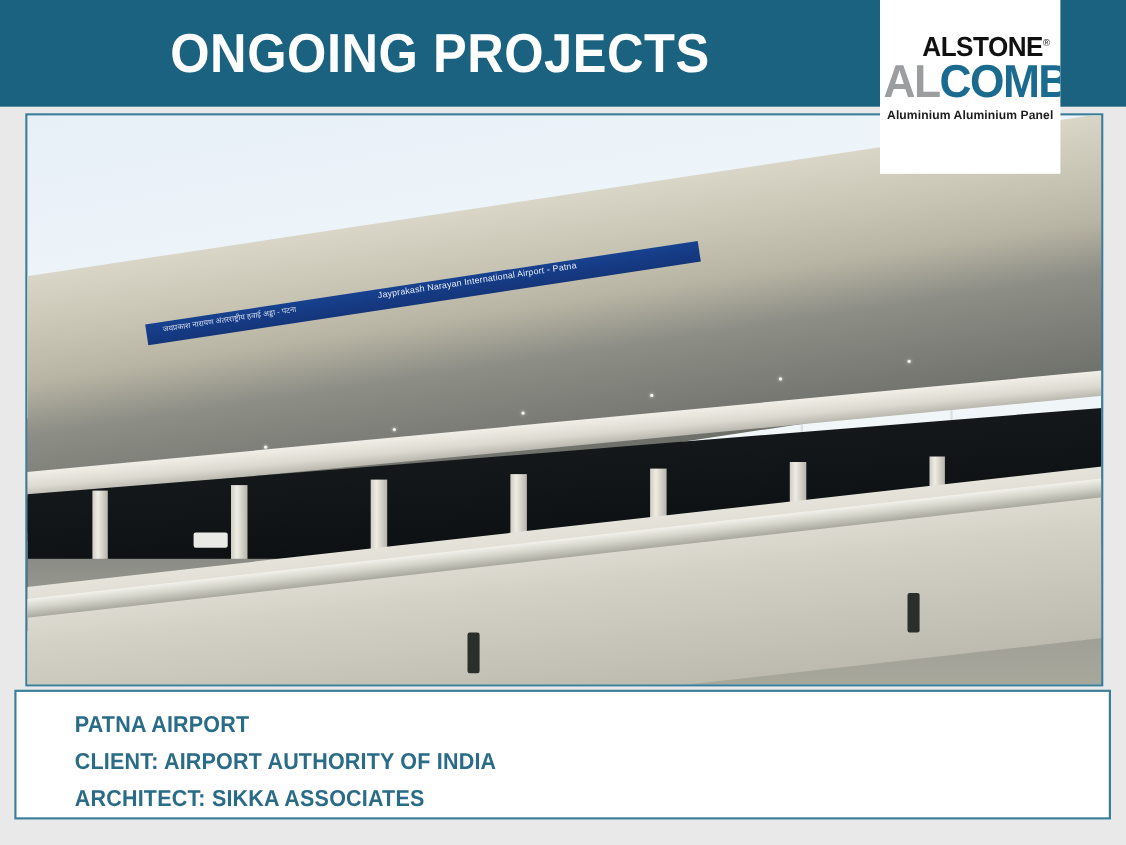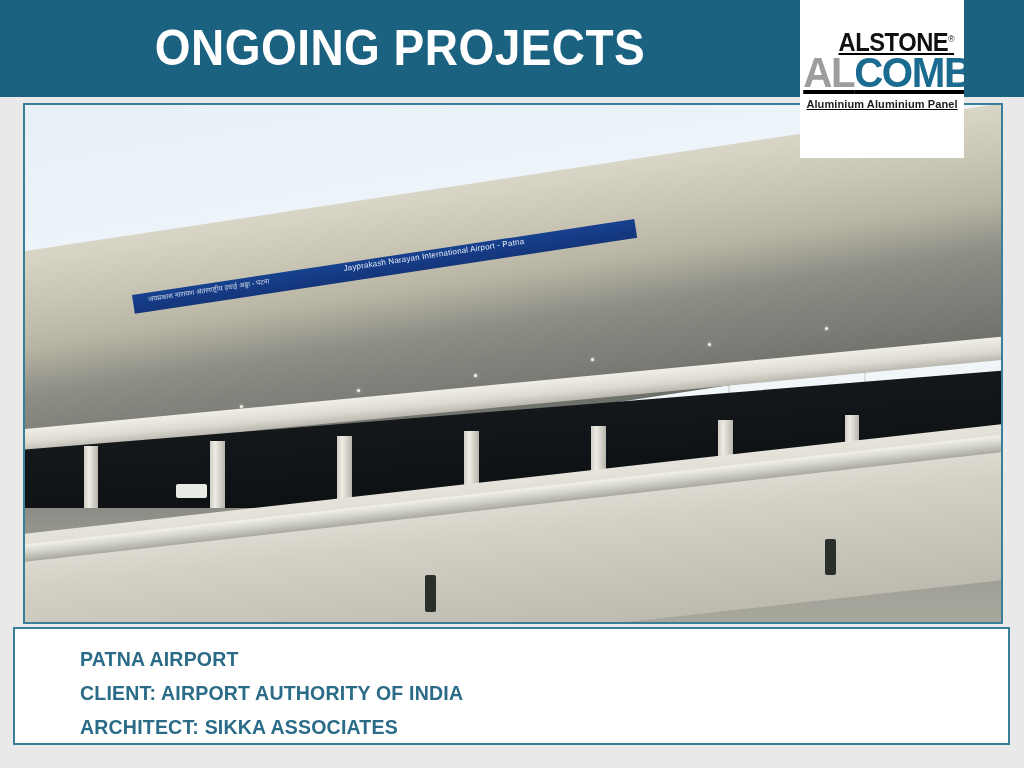--- a/index.html
+++ b/index.html
@@ -58,21 +58,20 @@
     z-index: 6;
     overflow: hidden;
   }
 
   .logo-inner {
     position: absolute;
     left: 0;
     top: 26px;
     width: 164px;
     text-align: center;
-    text-decoration: underline;
   }
 
   .logo-alstone {
     font-family: "Liberation Sans Narrow", "Liberation Sans", sans-serif;
     font-size: 25px;
     font-weight: bold;
     color: #111111;
     letter-spacing: -0.5px;
     line-height: 26px;
     padding-left: 30px;
@@ -345,21 +344,21 @@
     left: 13px;
     top: 627px;
     width: 997px;
     height: 118px;
     background: #ffffff;
     border: 2px solid #3a7e9a;
   }
 
   .caption-list {
     position: absolute;
-    left: 65px;
+    left: 53px;
     top: 13px;
   }
 
   .caption-line {
     color: #2a6b87;
     font-family: "Liberation Sans Narrow", "Liberation Sans", sans-serif;
     font-size: 21px;
     font-weight: bold;
     line-height: 34px;
     letter-spacing: 0.2px;

